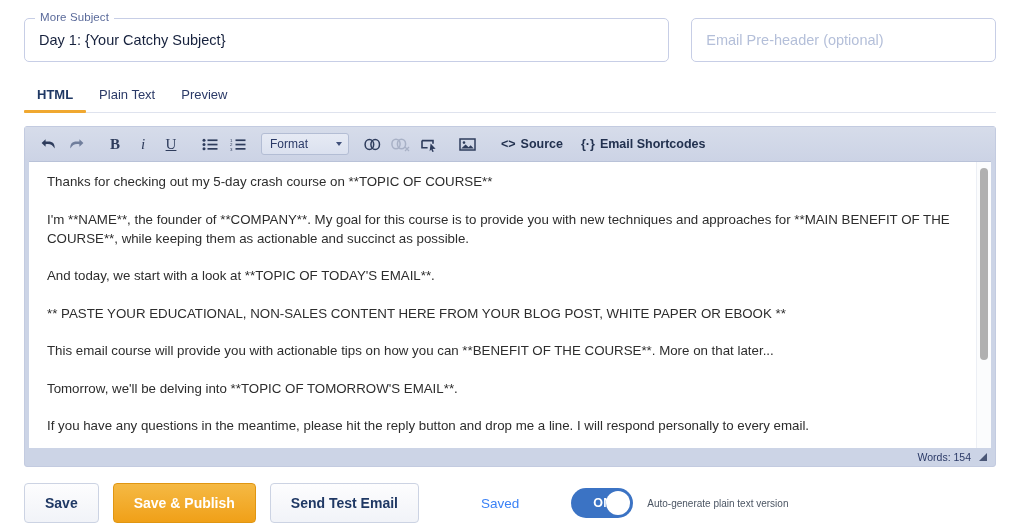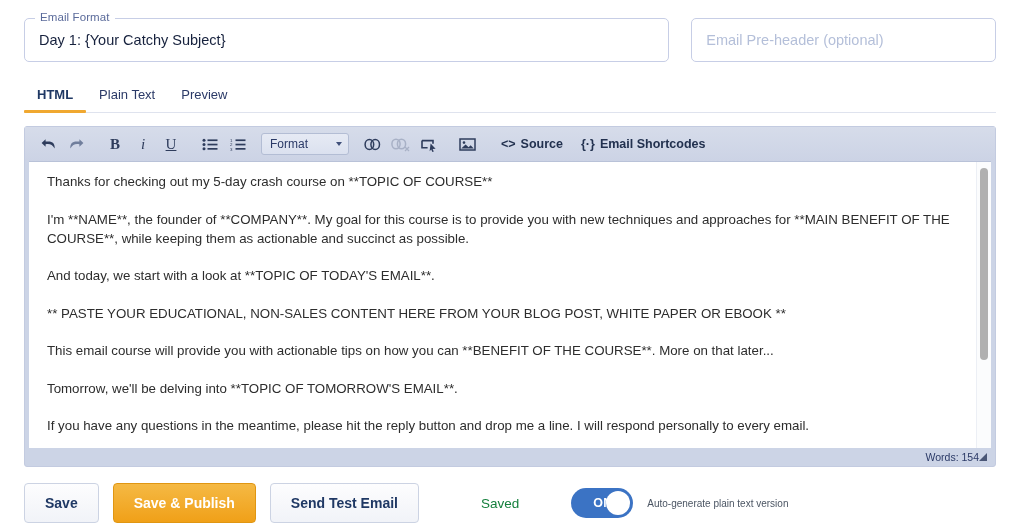--- a/index.html
+++ b/index.html
@@ -129,21 +129,21 @@
     position: absolute; top: 0; right: 0; bottom: 0; width: 15px;
     background: #fbfcfd; border-left: 1px solid #eceff5;
   }
   .scrollthumb {
     position: absolute; top: 6px; left: 3px; width: 8px; height: 192px;
     background: #b0b0b0; border-radius: 4px;
   }
   .statusbar {
     height: 18px; flex: none;
     display: flex; align-items: center; justify-content: flex-end;
-    gap: 0; padding: 0 6px 0 0;
+    gap: 8px; padding: 0 6px 0 0;
     font-size: 10.5px; color: #2b3a67;
     background: transparent;
   }
   .grip {
     width: 0; height: 0;
     border-left: 8px solid transparent;
     border-bottom: 8px solid #4a5676;
     margin-right: 2px; cursor: nwse-resize;
   }
 
@@ -161,21 +161,21 @@
   .btn.light {
     background: linear-gradient(#fdfdfe, #f1f3f8);
     border: 1px solid #ccd3e3; color: #1f3864;
   }
   .btn.primary {
     background: linear-gradient(#f5b944, #f0a018);
     border: 1px solid #e09612; color: #ffffff;
     min-width: 131px;
   }
   .saved-note {
-    font-size: 13.5px; color: #15803d; margin-left: 48px;
+    font-size: 13.5px; color: #3b82f6; margin-left: 48px;
   }
   .toggle-wrap { display: flex; align-items: center; gap: 14px; margin-left: 38px; }
   .toggle {
     width: 62px; height: 30px; border-radius: 16px;
     background: #3b73c4; position: relative; cursor: pointer;
     display: flex; align-items: center;
   }
   .toggle .ontext {
     position: absolute; left: 22px; top: 50%; transform: translateY(-50%);
     color: #fff; font-size: 12.5px; font-weight: bold; letter-spacing: .3px;
@@ -188,21 +188,21 @@
   .toggle-label { font-size: 10px; color: #4b5563; }
 </style>
 </head>
 <body>
 
 <div class="page">
 
   <div class="top-row">
 
     <div class="field subject">
-      <span class="legend">Email Format</span>
+      <span class="legend">More Subject</span>
       <input type="text" value="Day 1: {Your Catchy Subject}" style="">
     </div>
 
     <div class="field preheader">
       <input type="text" placeholder="Email Pre-header (optional)" style="">
     </div>
   </div>
 
   <div class="tabs">
     <div class="tab active">HTML</div>

